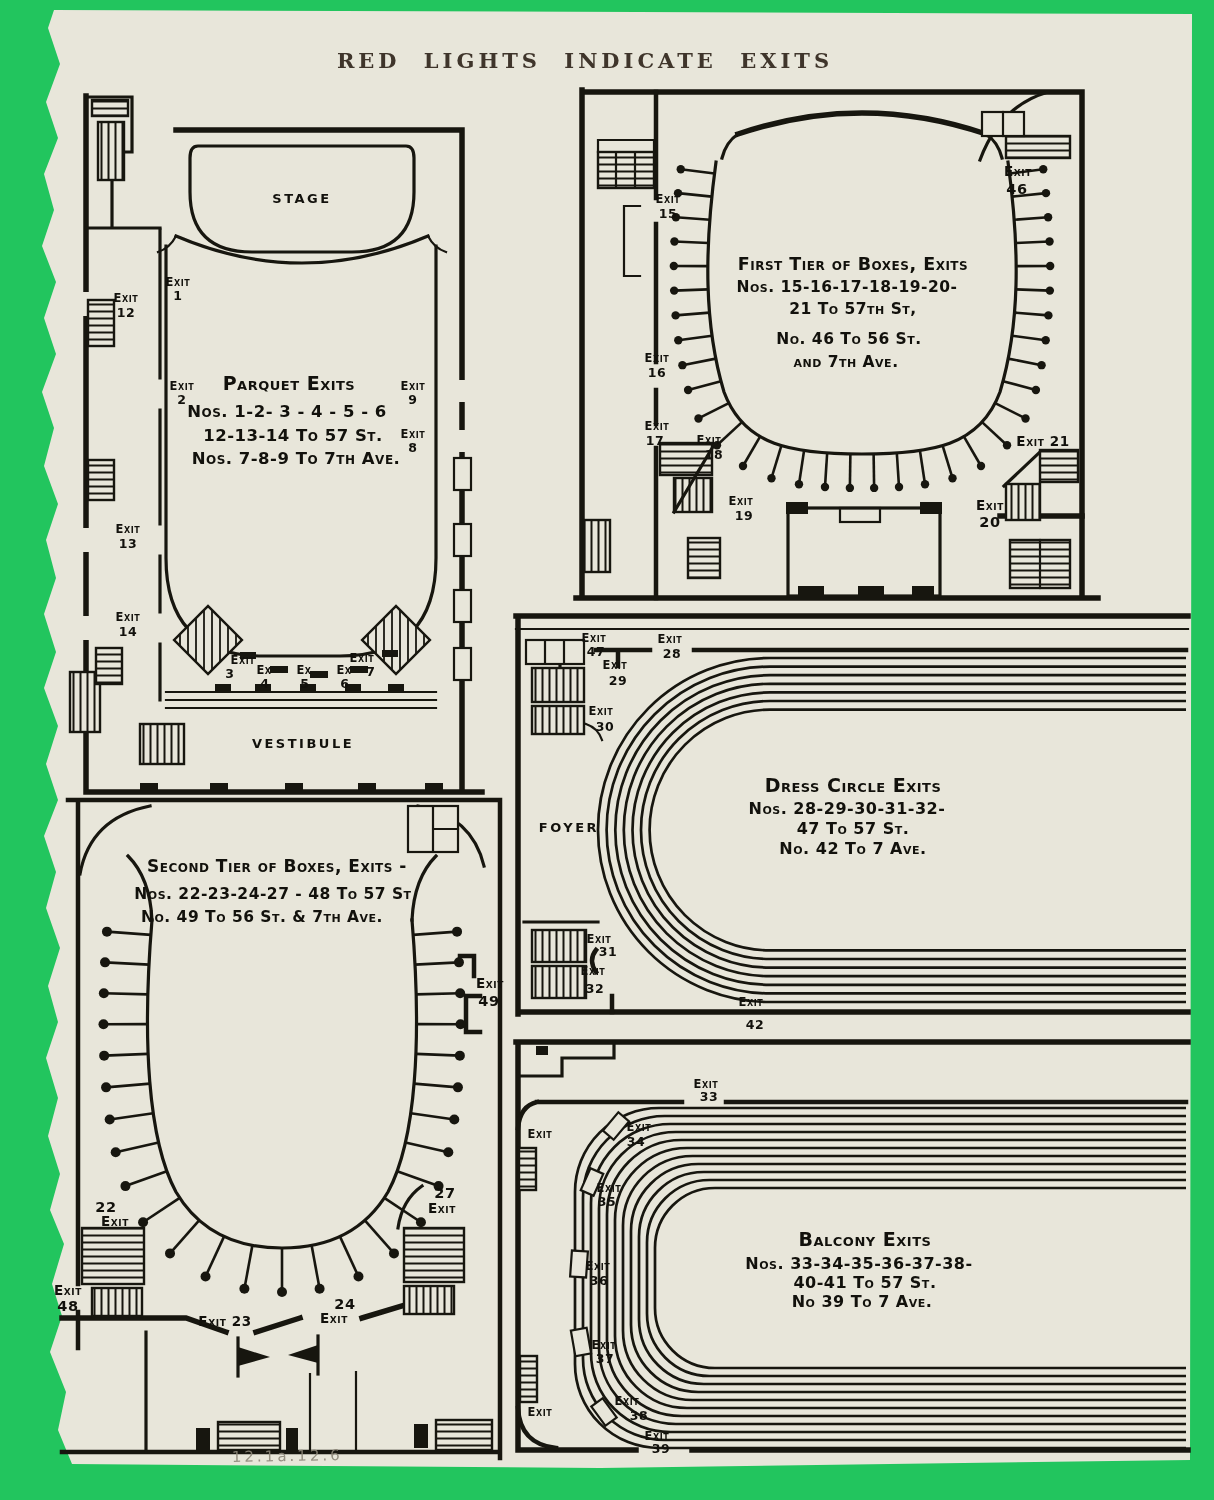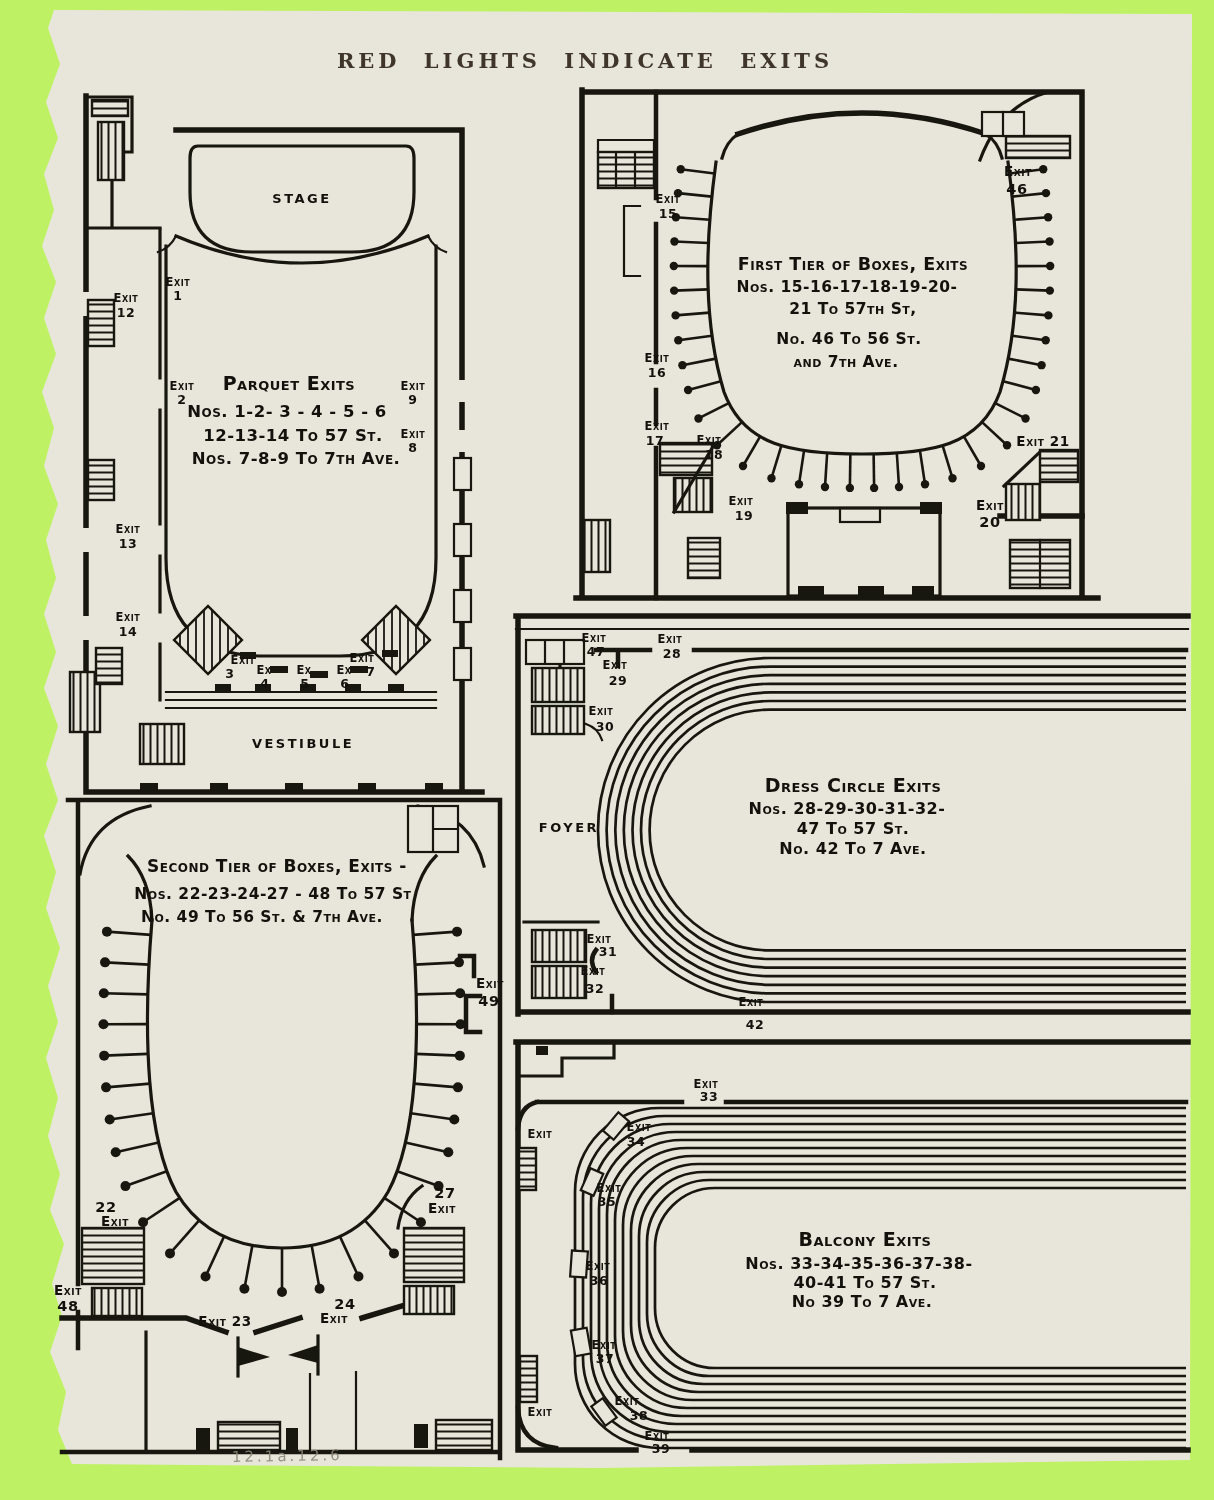--- a/index.html
+++ b/index.html
@@ -1,16 +1,16 @@
 <!DOCTYPE html>
 <html><head>
 <meta charset="utf-8">
 <style>
   html,body{margin:0;padding:0;background:#070707;}
-  #stage-wrap{position:relative;width:1214px;height:1500px;background:#bef264;overflow:hidden;}
+  #stage-wrap{position:relative;width:1214px;height:1500px;background:#22c55e;overflow:hidden;}
   svg{display:block;}
   .paper{fill:#e8e6da;}
   .ln{stroke:#17160f;fill:none;stroke-linecap:square;}
   .w5{stroke-width:5.5;} .w4{stroke-width:4.5;} .w3{stroke-width:3.2;} .w2{stroke-width:2.2;}
   .blk{fill:#17160f;stroke:none;}
   .win{fill:#e8e6da;stroke:#17160f;stroke-width:2.2;}
   .gap{fill:#e8e6da;stroke:none;}
   .st{stroke:#17160f;stroke-width:2.4;}
   .gen path{stroke:#17160f;stroke-width:2.7;fill:none;}
   .ticks line{stroke:#17160f;stroke-width:2.6;}

